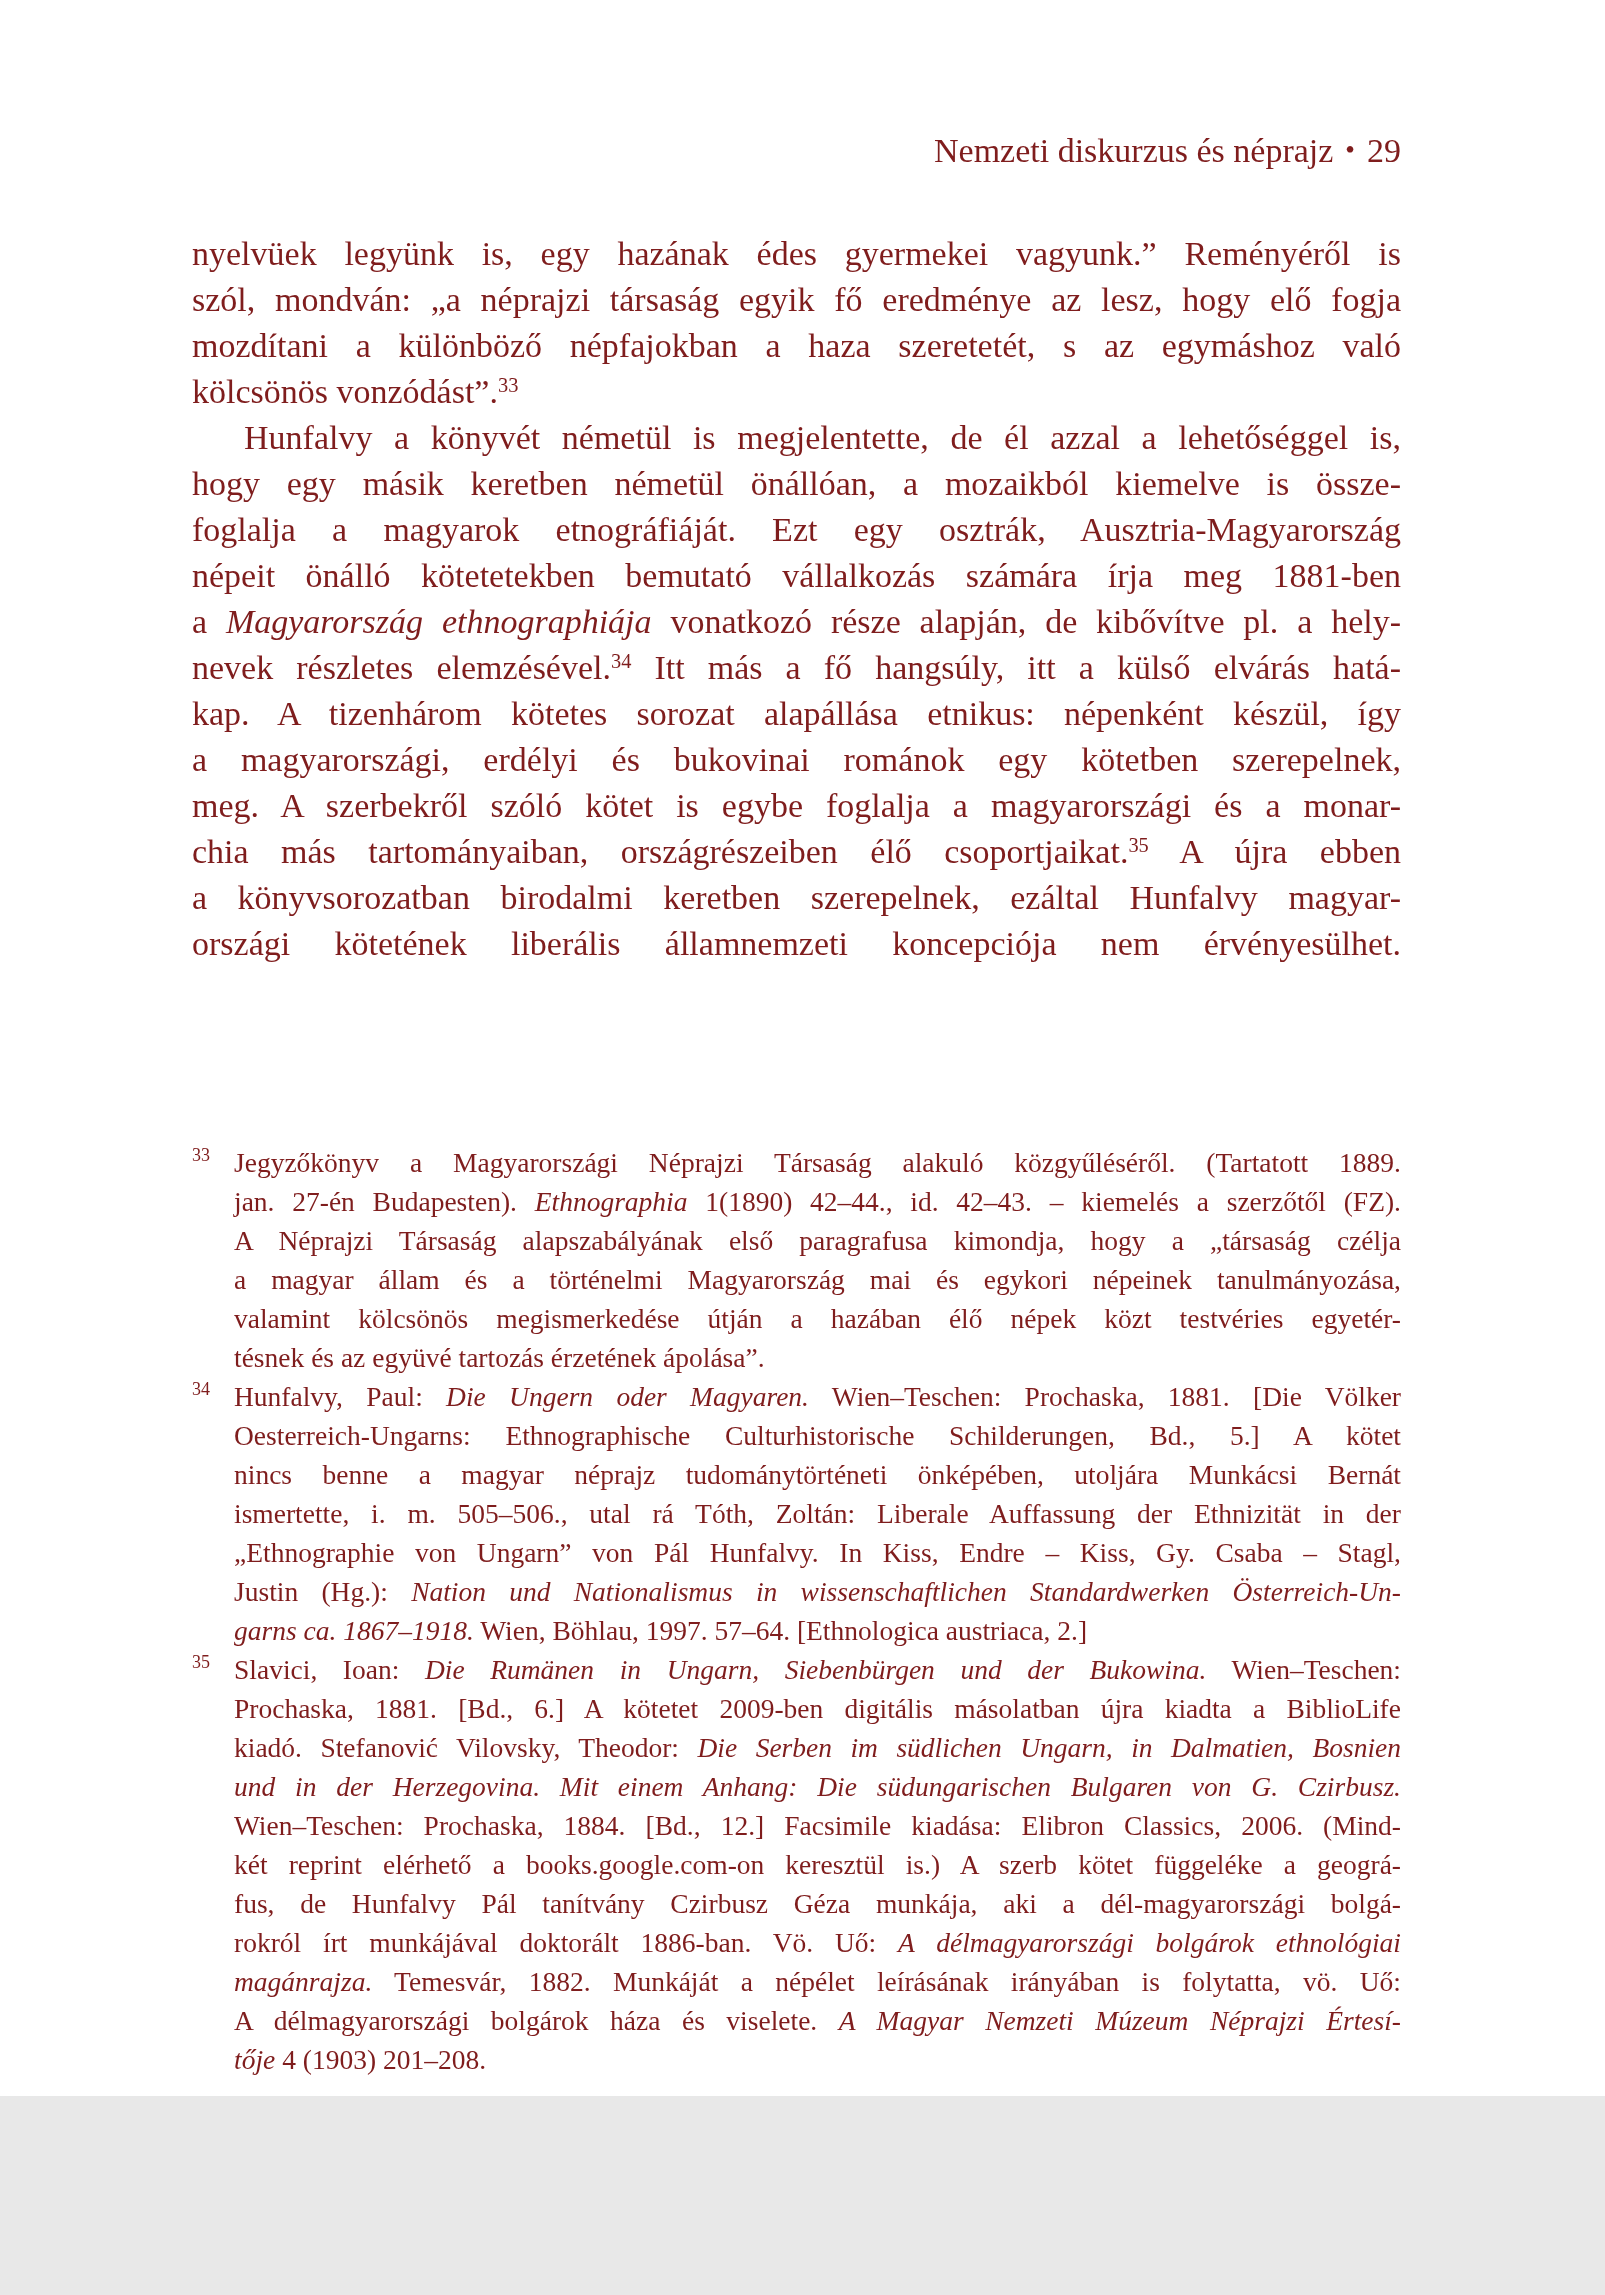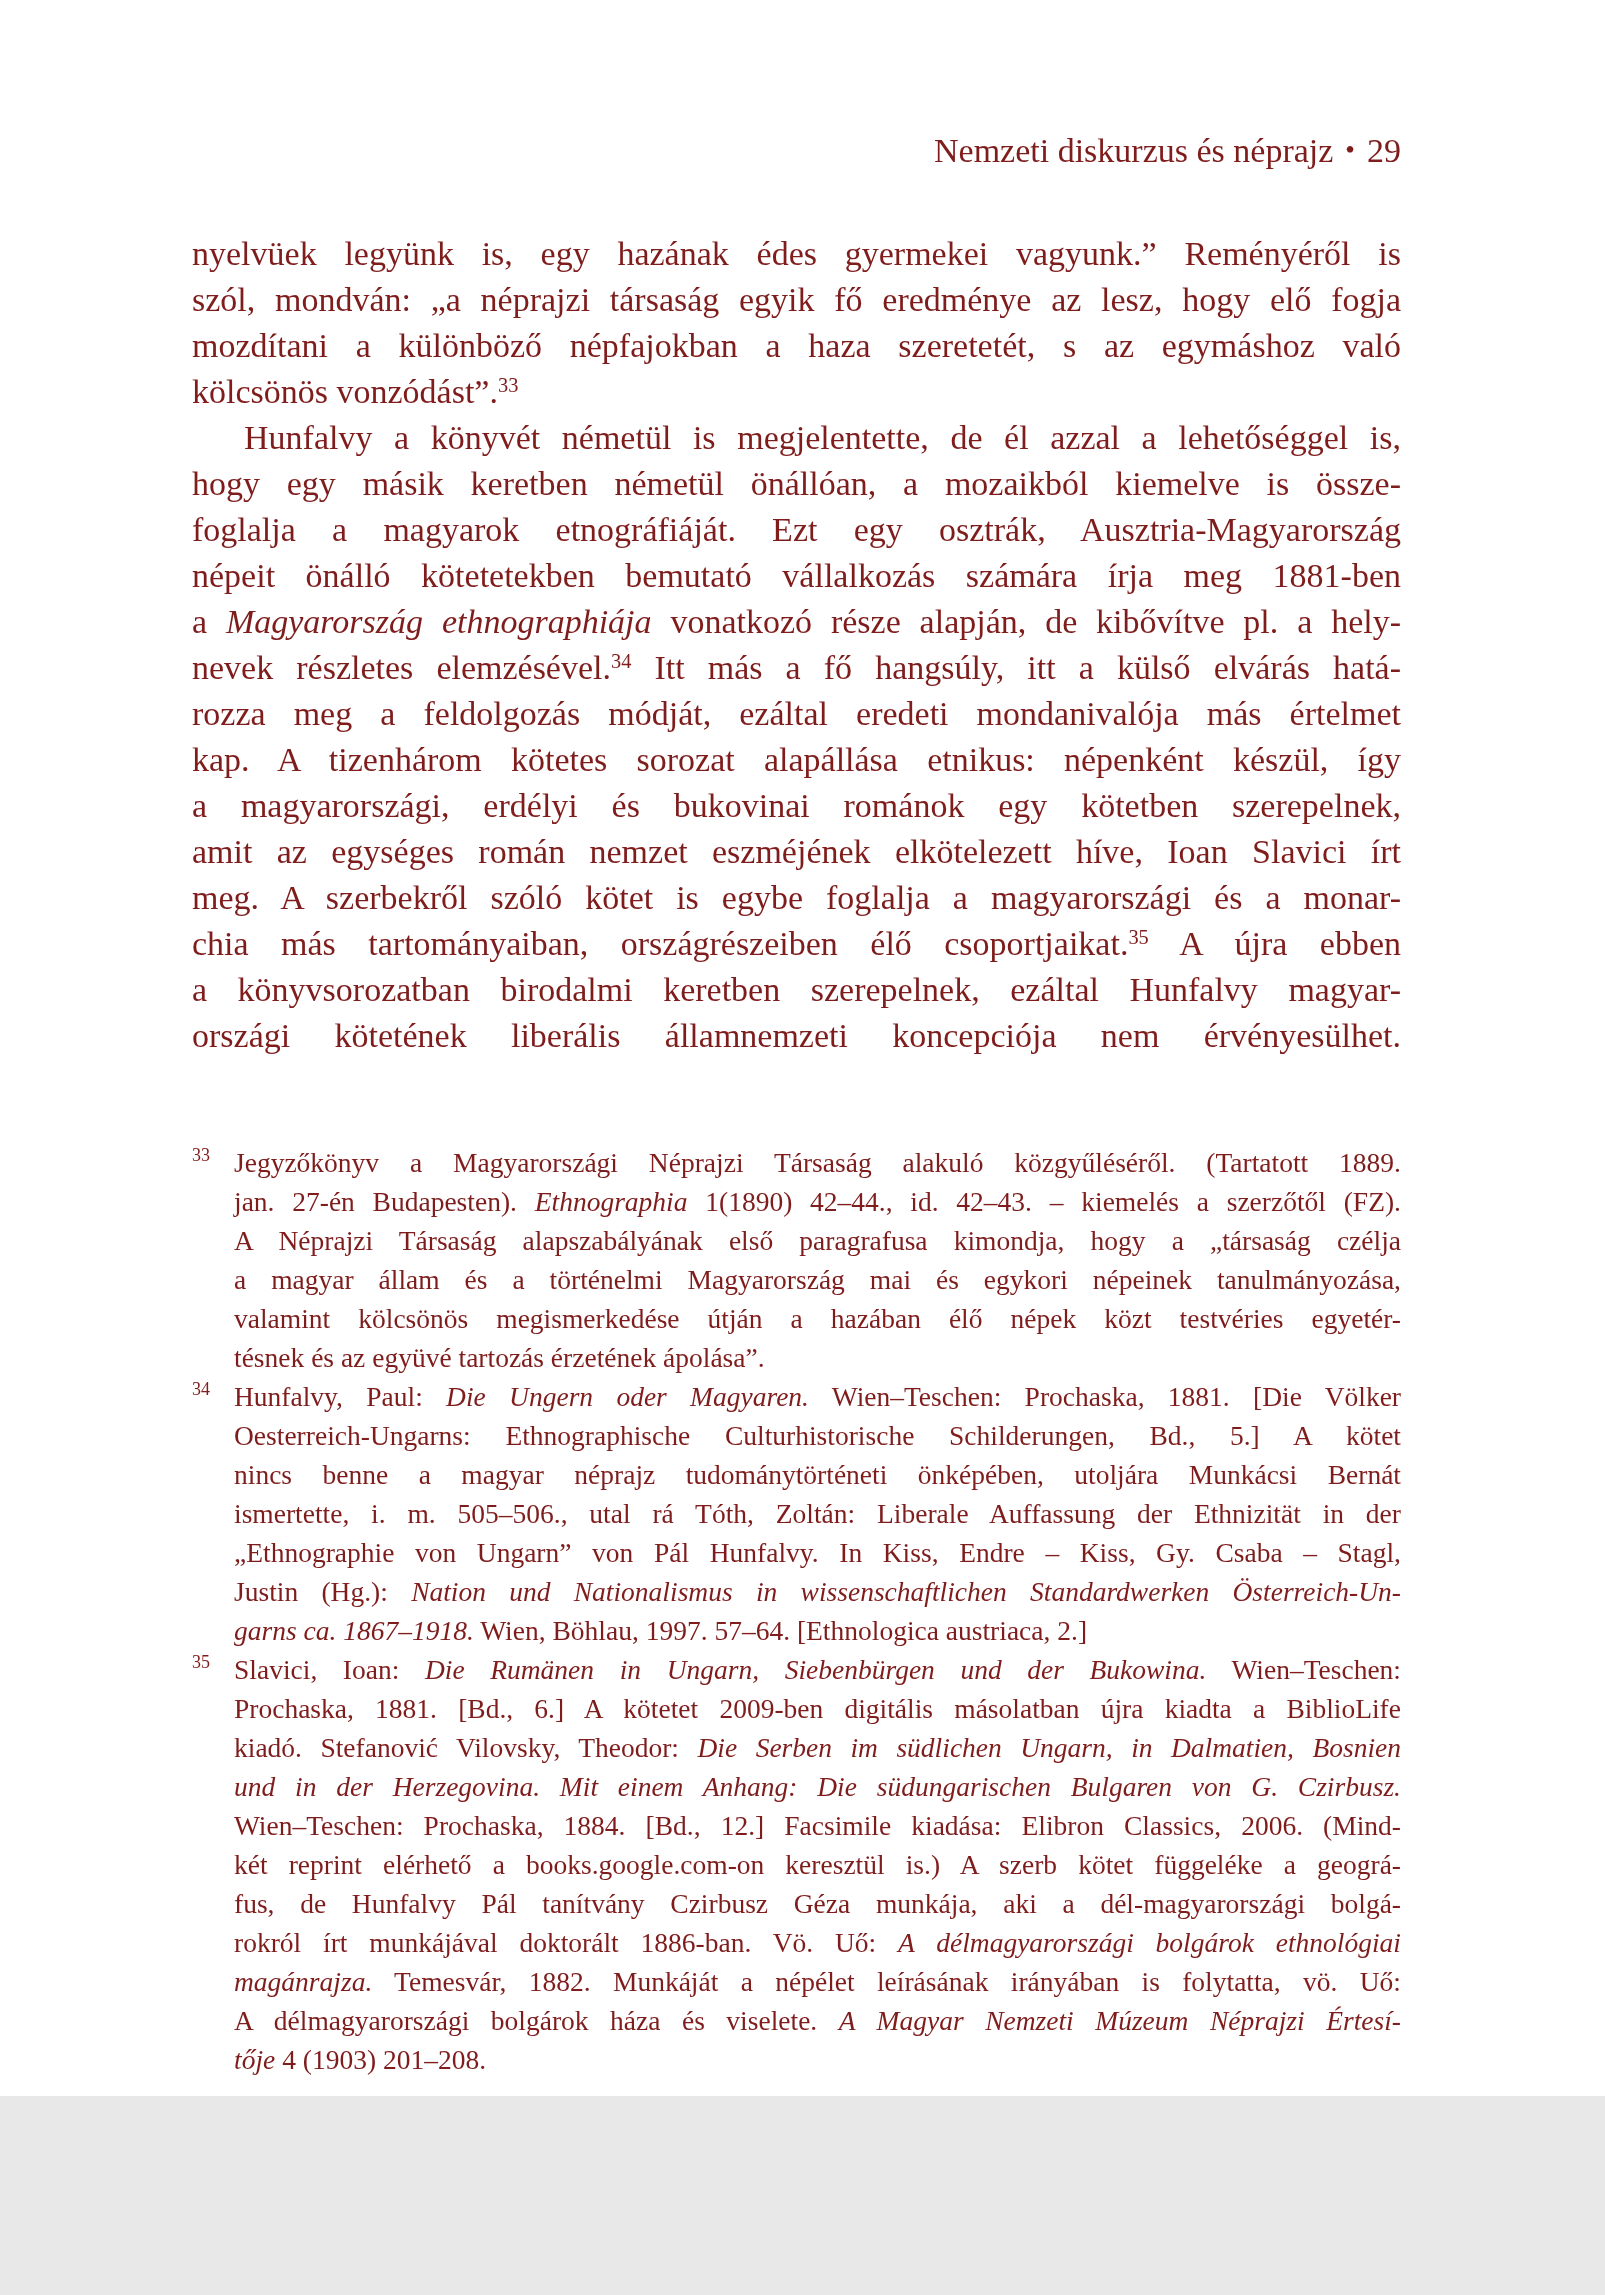--- a/index.html
+++ b/index.html
@@ -79,24 +79,22 @@
         <div class="line just"><span>mozdítani a különböző népfajokban a haza szeretetét, s az egymáshoz való</span></div>
         <div class="line"><span>kölcsönös vonzódást”.</span><span class="sup">33</span></div>
       </div>
       <div>
         <div class="line just indent"><span>Hunfalvy a könyvét németül is megjelentette, de él azzal a lehetőséggel is,</span></div>
         <div class="line just"><span>hogy egy másik keretben németül önállóan, a mozaikból kiemelve is össze-</span></div>
         <div class="line just"><span>foglalja a magyarok etnográfiáját. Ezt egy osztrák, Ausztria-Magyarország</span></div>
         <div class="line just"><span>népeit önálló kötetetekben bemutató vállalkozás számára írja meg 1881-ben</span></div>
         <div class="line just"><span>a </span><span class="it">Magyarország ethnographiája</span><span> vonatkozó része alapján, de kibővítve pl. a hely-</span></div>
         <div class="line just"><span>nevek részletes elemzésével.</span><span class="sup">34</span><span> Itt más a fő hangsúly, itt a külső elvárás hatá-</span></div>
-        <div class="line just"><span>rozza meg a feldolgozás módját, ezáltal eredeti mondanivalója más értelmet</span></div>
         <div class="line just"><span>kap. A tizenhárom kötetes sorozat alapállása etnikus: népenként készül, így</span></div>
         <div class="line just"><span>a magyarországi, erdélyi és bukovinai románok egy kötetben szerepelnek,</span></div>
-        <div class="line just"><span>amit az egységes román nemzet eszméjének elkötelezett híve, Ioan Slavici írt</span></div>
         <div class="line just"><span>meg. A szerbekről szóló kötet is egybe foglalja a magyarországi és a monar-</span></div>
         <div class="line just"><span>chia más tartományaiban, országrészeiben élő csoportjaikat.</span><span class="sup">35</span><span> A újra ebben</span></div>
         <div class="line just"><span>a könyvsorozatban birodalmi keretben szerepelnek, ezáltal Hunfalvy magyar-</span></div>
         <div class="line just"><span>országi kötetének liberális államnemzeti koncepciója nem érvényesülhet.</span></div>
       </div>
     </div>
 
   <div class="footnotes" id="footnotes">
       <div class="footnote">
         <span class="fn-num">33</span>

